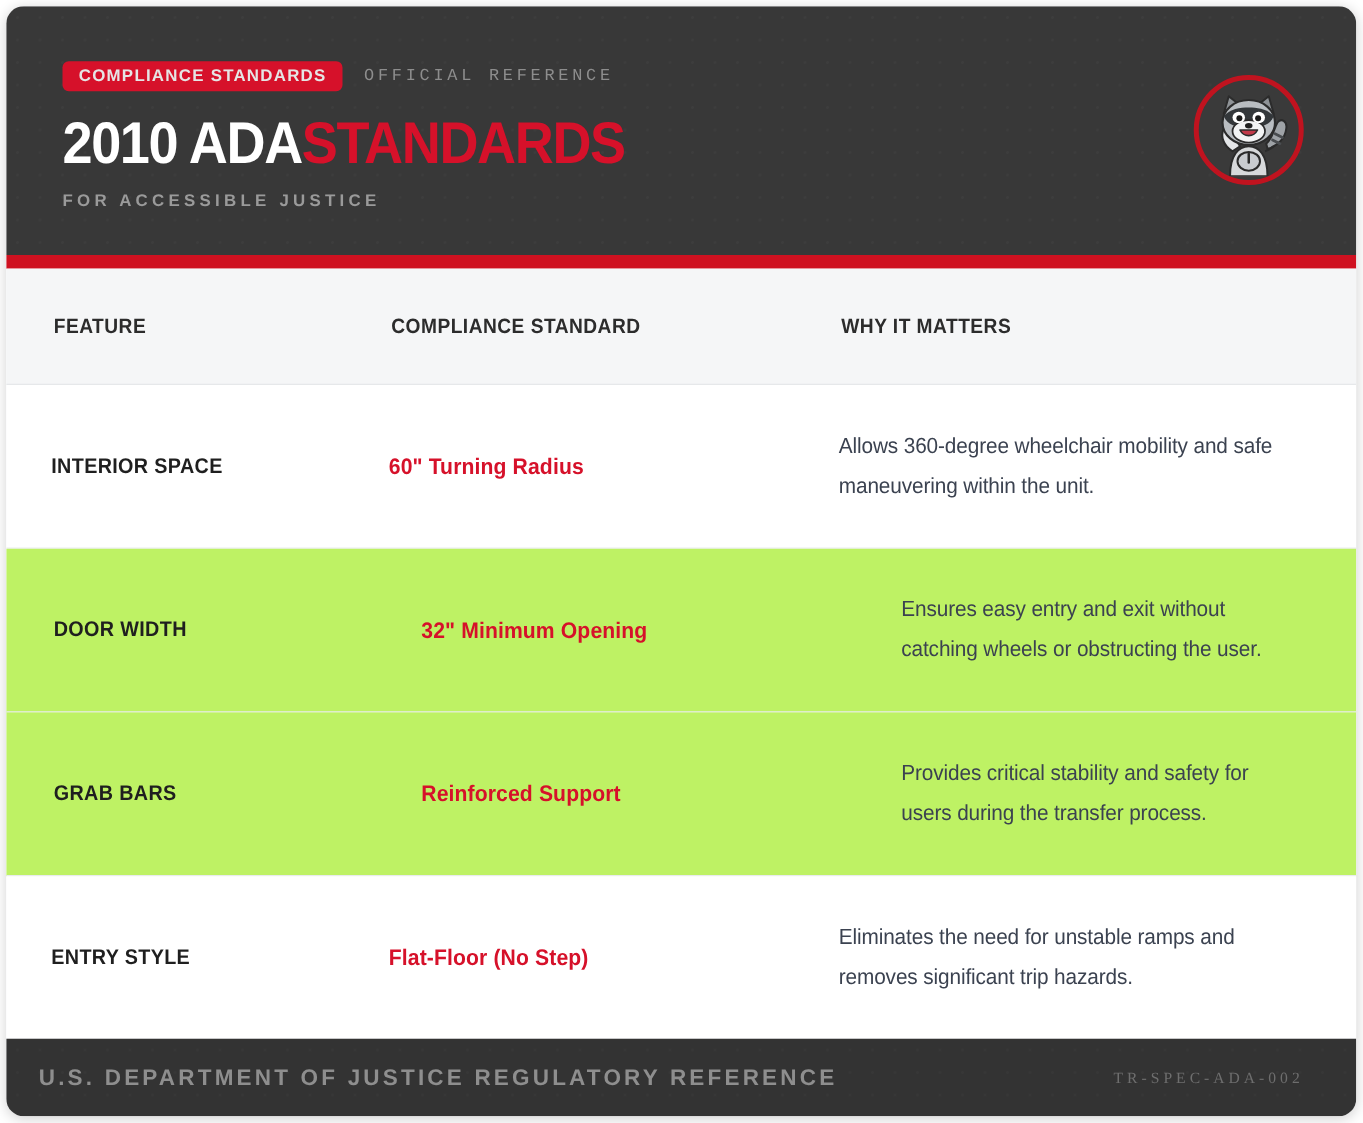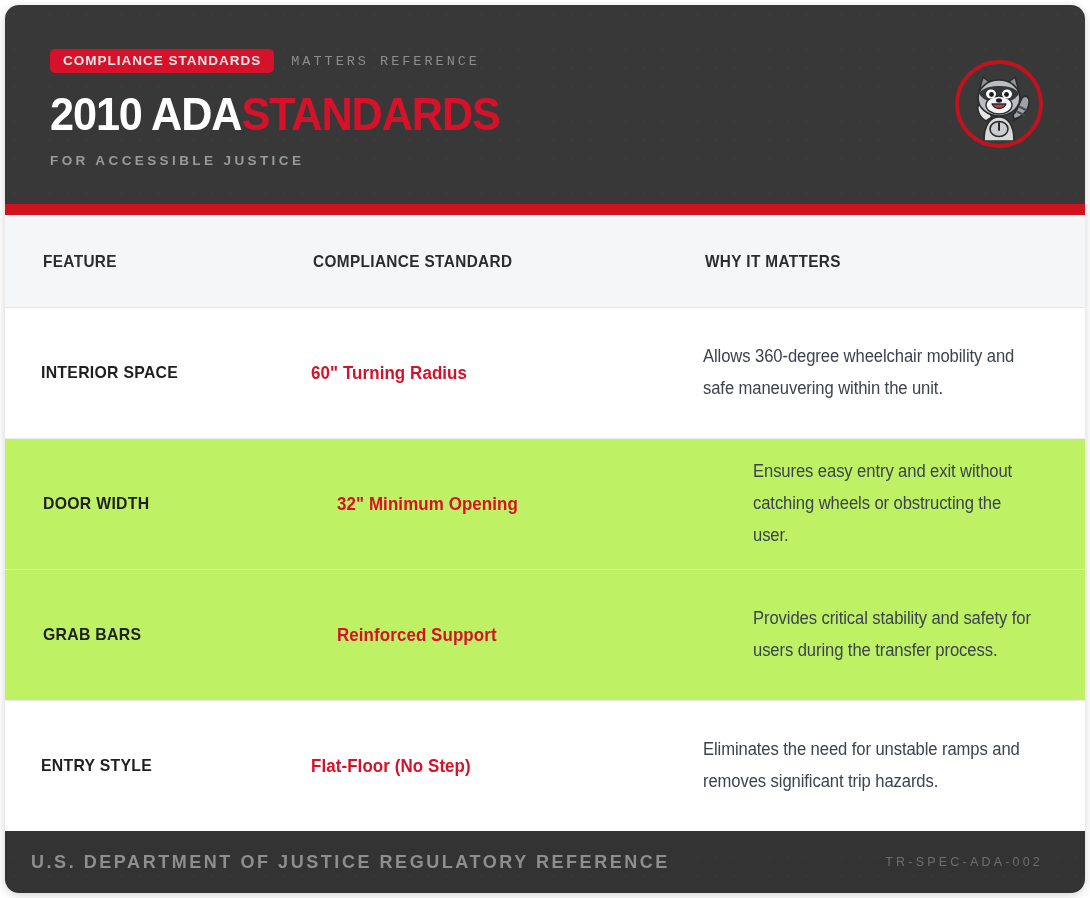--- a/index.html
+++ b/index.html
@@ -154,21 +154,21 @@
   .tr {
     height: 131px;
     border-bottom: 1px solid #e9ebee;
     flex: none;
   }
   .tr.odd  { background: #ffffff; padding-left: 36px; }
   .tr.even { background: #bef264; gap: 24px; }
 
   .c-feature  { width: 270px; flex: none; }
   .c-standard { width: 360px; flex: none; }
-  .c-why      { flex: 1 1 auto; margin-left: 32px; }
+  .c-why      { flex: 1 1 auto; }
 
   .feature-txt {
     font-size: 17px;
     font-weight: 700;
     color: #1f1f1f;
     letter-spacing: 0.3px;
     font-family: "Liberation Sans Narrow", "Liberation Sans", sans-serif;
     transform: scaleX(0.93);
     transform-origin: left center;
     white-space: nowrap;
@@ -215,35 +215,35 @@
     font-weight: 700;
     letter-spacing: 2.55px;
     font-family: "Liberation Sans", sans-serif;
     white-space: nowrap;
   }
   .footer-right {
     color: #6e6e6e;
     font-size: 12.5px;
     font-weight: 400;
     letter-spacing: 3.2px;
-    font-family: Liberation Sans, sans-serif;
+    font-family: Liberation Serif, serif;
     white-space: nowrap;
   }
 </style>
 </head>
 <body>
 
 <div class="card">
 
   <div class="header">
     <div class="header-inner">
 
       <div class="eyebrow-row">
         <span class="badge">COMPLIANCE STANDARDS</span>
-        <span class="eyebrow-sub">MATTERS REFERENCE</span>
+        <span class="eyebrow-sub">OFFICIAL REFERENCE</span>
       </div>
 
       <div class="title">
         <span class="t-white">2010 ADA</span><span class="t-red">STANDARDS</span>
       </div>
 
       <div class="subtitle">FOR ACCESSIBLE JUSTICE</div>
     </div>
 
     <div class="logo">

